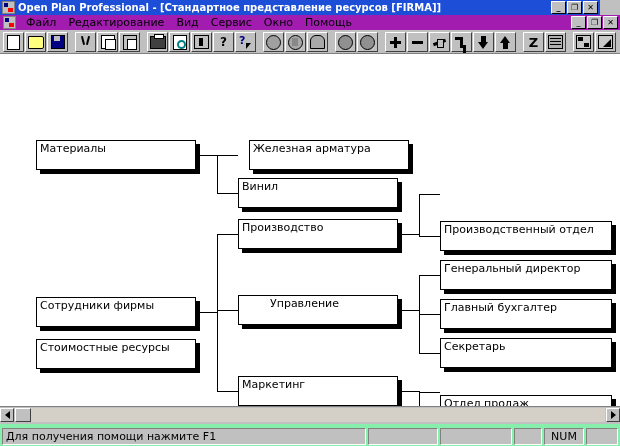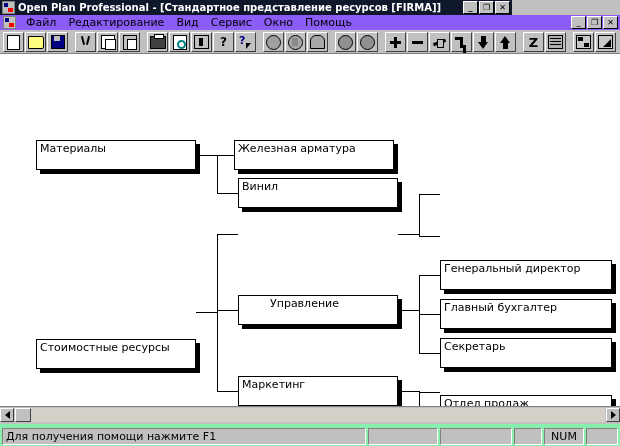--- a/index.html
+++ b/index.html
@@ -7,22 +7,22 @@
     width:620px;height:446px;overflow:hidden;
     background:#c0c0c0;
     font-family:"DejaVu Sans","Liberation Sans",sans-serif;
     font-size:11px;
     -webkit-font-smoothing:none;
   }
   .app{width:620px;height:446px;position:relative;background:#c0c0c0;}
 
   
   .titlebar{
-    position:absolute;left:0;top:0;width:512px;height:15px;
-    background:#0f172a;color:#fff;display:flex;align-items:center;
+    position:absolute;left:0;top:0;width:600px;height:15px;
+    background:#1d4ed8;color:#fff;display:flex;align-items:center;
     font-size:10px;font-weight:bold;
   }
   .title-ico{
     width:11px;height:11px;margin:0 3px 0 2px;flex:none;position:relative;
     background:#c0c0c0;border:1px solid #808080;
   }
   .title-ico::before{
     content:"";position:absolute;left:1px;top:1px;width:4px;height:4px;background:#000080;
   }
   .title-ico::after{
@@ -36,21 +36,21 @@
     border-right:1px solid #000;border-bottom:1px solid #000;
     position:relative;font-size:8px;color:#000;
     display:flex;align-items:center;justify-content:center;
     font-family:"DejaVu Sans","Liberation Sans",sans-serif;
     line-height:1;
   }
 
   
   .menubar{
     position:absolute;left:0;top:15px;width:620px;height:15px;
-    background:#8b5cf6;display:flex;align-items:center;
+    background:#a21caf;display:flex;align-items:center;
   }
   .menu-ico{
     width:11px;height:11px;margin:0 4px 0 3px;flex:none;position:relative;
     background:#c0c0c0;border:1px solid #808080;
   }
   .menu-ico::before{content:"";position:absolute;left:1px;top:1px;width:4px;height:4px;background:#000080;}
   .menu-ico::after{content:"";position:absolute;right:1px;bottom:1px;width:5px;height:4px;background:#ff0000;}
   .mitem{padding:0 6px;font-size:11px;color:#000;white-space:nowrap;}
   .menu-spacer{flex:1;}
   .menubar .winbtns{margin-right:2px;}
@@ -336,25 +336,28 @@
         <div class="hline" style="left: 419px; top: 182px; width: 21px;"></div>
         <div class="hline" style="left: 398px; top: 256px; width: 21px;"></div>
         <div class="vline" style="left: 419px; top: 221px; height: 78px;"></div>
         <div class="hline" style="left: 419px; top: 221px; width: 21px;"></div>
         <div class="hline" style="left: 419px; top: 260px; width: 21px;"></div>
         <div class="hline" style="left: 419px; top: 299px; width: 21px;"></div>
         <div class="hline" style="left: 398px; top: 337px; width: 21px;"></div>
         <div class="vline" style="left: 419px; top: 337px; height: 40px;"></div>
         <div class="hline" style="left: 419px; top: 338px; width: 21px;"></div>
         <div class="node" style="left: 36px; top: 86px; width: 160px; height: 30px;">Материалы</div>
+        <div class="node" style="left: 36px; top: 243px; width: 160px; height: 30px;">Сотрудники фирмы</div>
         <div class="node" style="left: 36px; top: 285px; width: 160px; height: 30px;">Стоимостные ресурсы</div>
-        <div class="node" style="left: 234px; top: 86px; width: 160px; height: 30px;">Железная арматура</div>
+        <div class="node" style="left: 249px; top: 86px; width: 160px; height: 30px;">Железная арматура</div>
         <div class="node" style="left: 238px; top: 124px; width: 160px; height: 30px;">Винил</div>
+        <div class="node" style="left: 238px; top: 165px; width: 160px; height: 30px;">Производство</div>
         <div class="node" style="left: 238px; top: 241px; width: 160px; height: 30px; padding-left: 31px;">Управление</div>
         <div class="node" style="left: 238px; top: 322px; width: 160px; height: 30px;">Маркетинг</div>
+        <div class="node" style="left: 440px; top: 167px; width: 172px; height: 30px;">Производственный отдел</div>
         <div class="node" style="left: 440px; top: 206px; width: 172px; height: 30px;">Генеральный директор</div>
         <div class="node" style="left: 440px; top: 245px; width: 172px; height: 30px;">Главный бухгалтер</div>
         <div class="node" style="left: 440px; top: 284px; width: 172px; height: 30px;">Секретарь</div>
         <div class="node" style="left: 440px; top: 341px; width: 172px; height: 36px;">Отдел продаж</div>
       </div>
   </div>
 
   <div class="hscroll">
     <div class="sb-track"></div>
     <div class="sb-arrow left">

